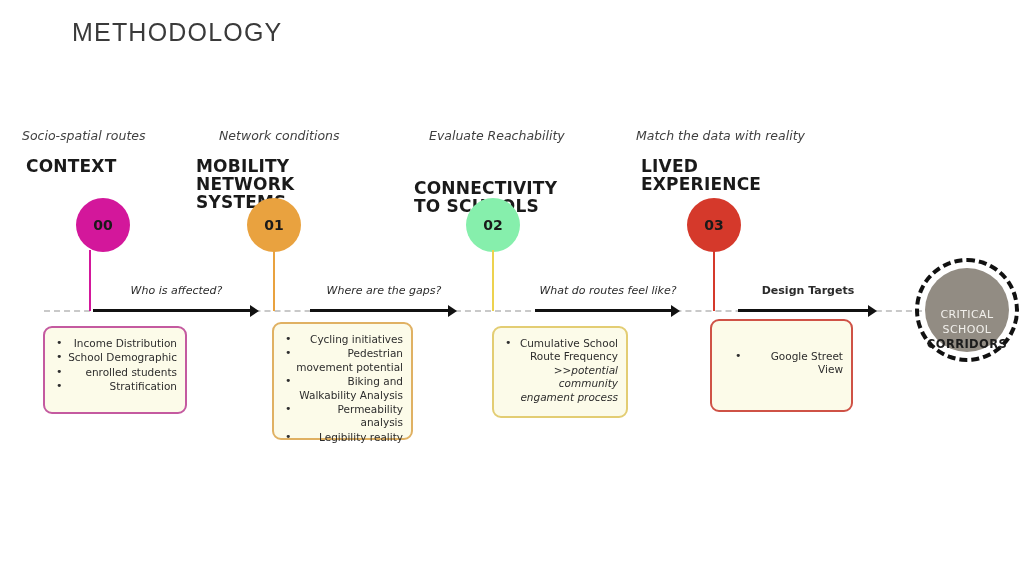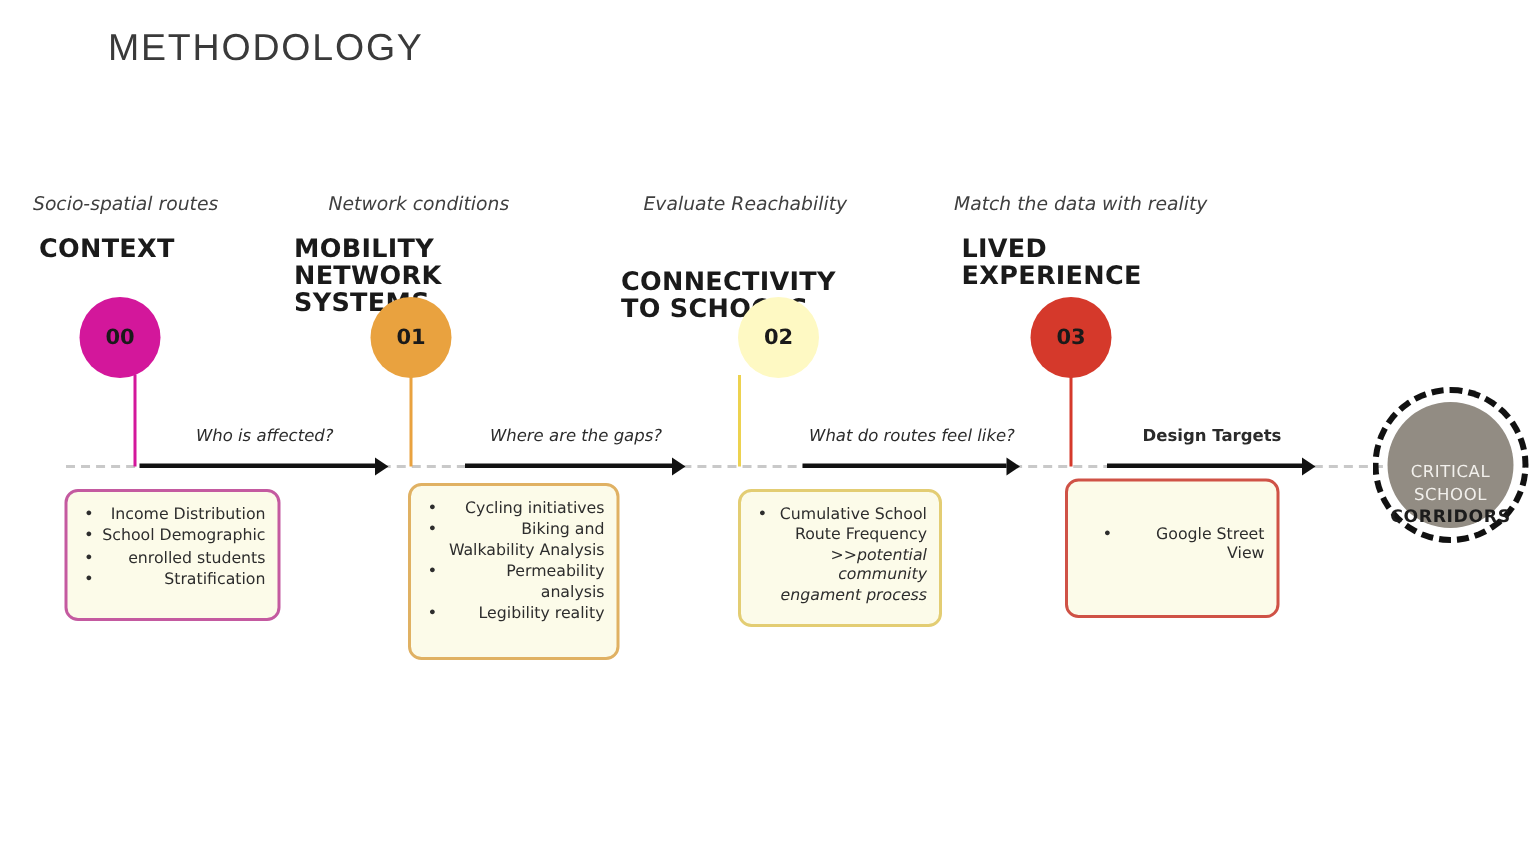--- a/index.html
+++ b/index.html
@@ -199,51 +199,52 @@
 </head>
 <body>
 
 <div id="page-title">METHODOLOGY</div>
 
 <div id="timeline-track"></div>
 
 <div class="stage">
   <div class="stage-subtitle" style="left:22px;">Socio-spatial routes</div>
   <div class="stage-title" style="left:26px; width:128px;">CONTEXT</div>
-  <div class="stage-circle" style="left:53px; background:#d3179b;">00</div>
+  <div class="stage-circle" style="left:76px; background:#d3179b;">00</div>
   <div class="stage-stem" style="left:89px; background:#d3179b;"></div>
   <div class="stage-box" style="left:43px; top:326px; width:144px; height:88px; border-color:#c45aa0;">
     <ul>
       <li>Income Distribution</li>
       <li>School Demographic</li>
       <li>enrolled students</li>
       <li>Stratification</li>
     </ul>
   </div>
 </div>
 
 <div class="stage">
   <div class="stage-subtitle" style="left:219px;">Network conditions</div>
   <div class="stage-title" style="left:196px; width:156px;">MOBILITY NETWORK SYSTEMS</div>
   <div class="stage-circle" style="left:247px; background:#e9a23f;">01</div>
   <div class="stage-stem" style="left:273px; background:#e9a23f;"></div>
   <div class="stage-box" style="left:272px; top:322px; width:141px; height:118px; border-color:#e0b163;">
     <ul>
       <li>Cycling initiatives</li>
+      <li>Pedestrian movement potential</li>
       <li>Biking and Walkability Analysis</li>
       <li>Permeability analysis</li>
       <li>Legibility reality</li>
     </ul>
   </div>
 </div>
 
 <div class="stage">
   <div class="stage-subtitle" style="left:429px;">Evaluate Reachability</div>
   <div class="stage-title" style="left:414px; width:156px;margin-top:22px;">CONNECTIVITY TO SCHOOLS</div>
-  <div class="stage-circle" style="left:492px; background:#fef9c3;">02</div>
+  <div class="stage-circle" style="left:466px; background:#86efac;">02</div>
   <div class="stage-stem" style="left:492px; background:#edd24f;"></div>
   <div class="stage-box" style="left:492px; top:326px; width:136px; height:92px; border-color:#e3cd73;">
     <ul>
       <li>
         <span>Cumulative School Route Frequency</span>
         <span class="note">&gt;&gt;potential community engament process</span>
       </li>
     </ul>
   </div>
 </div>

